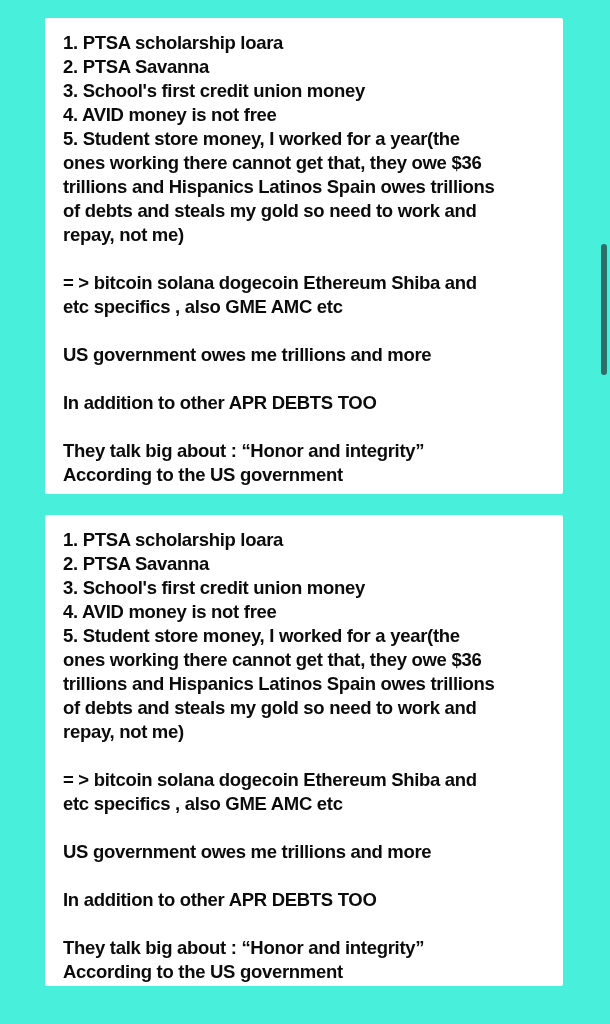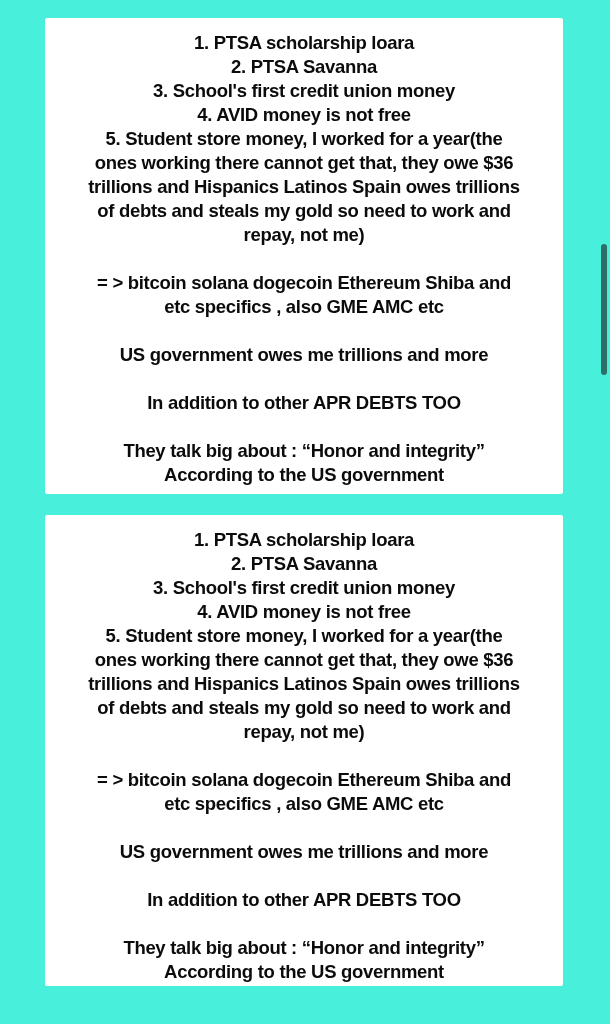--- a/index.html
+++ b/index.html
@@ -1,21 +1,21 @@
 <!DOCTYPE html>
 <html style="--bg: #48F0DC; --card: #FFFFFF; --text: #0B0B0C; --scrollbar: #2E6E69;"><head>
 <meta charset="utf-8">
 <style>
   :root{
     --bg:#48F0DC;
     --card:#FFFFFF;
     --text:#0B0B0C;
     --scrollbar:#2E6E69;
   }
-  *{margin:0;padding:0;box-sizing:border-box;text-align:center;}
+  *{margin:0;padding:0;box-sizing:border-box;}
   html,body{width:610px;height:1024px;overflow:hidden;}
   body{
     background:var(--bg);
     font-family:"Liberation Sans", sans-serif;
   }
   .screen{
     position:relative;
     width:610px;
     height:1024px;
     background:var(--bg);

